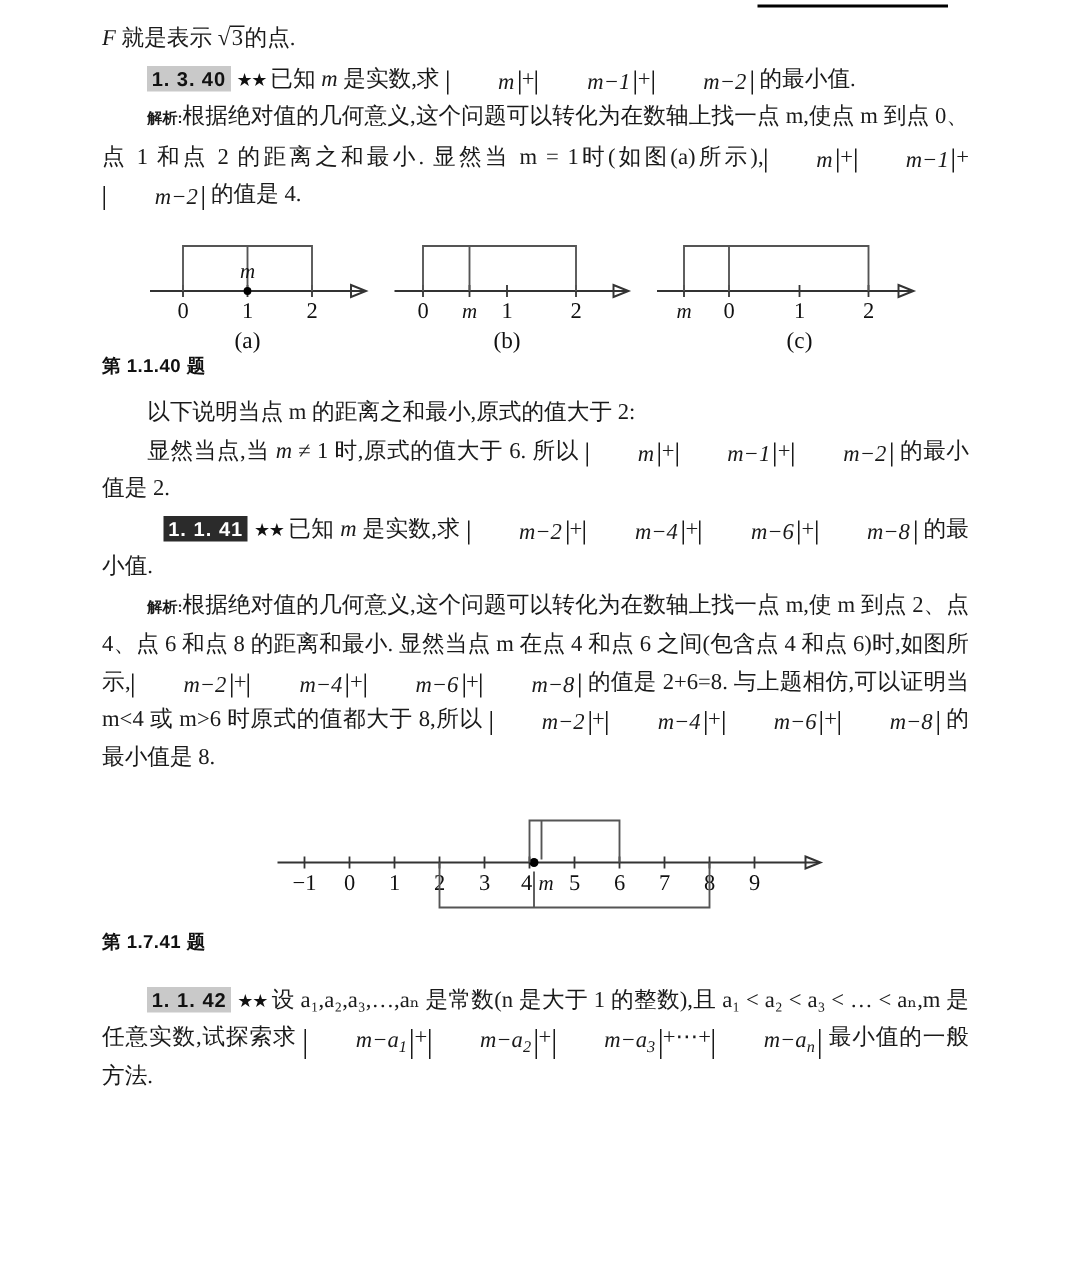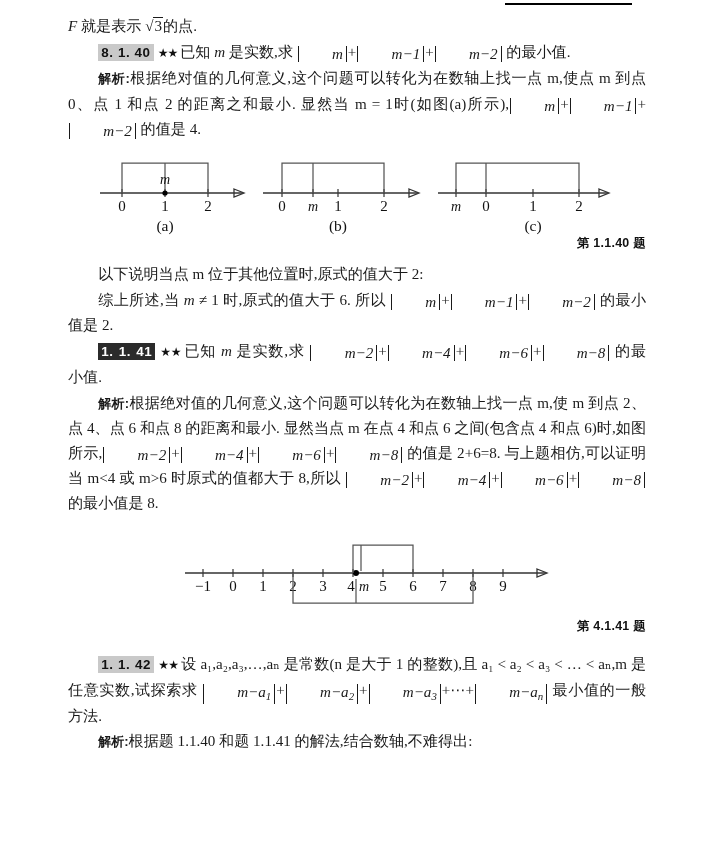--- a/index.html
+++ b/index.html
@@ -64,51 +64,52 @@
     letter-spacing: 0.6px;
     white-space: nowrap;
   }
   .exnum.gray {
     background: #c9c9c9;
     color: #111;
   }
   .exnum.dark {
     background: #2b2b2b;
     color: #ffffff;
+    margin-left: 11px;
   }
   .stars {
     font-size: 12px;
     letter-spacing: -1px;
     margin: 0 3px 0 4px;
     color: #111;
     font-family: "DejaVu Sans", sans-serif;
   }
   .lead {
     font-family: "Liberation Sans", sans-serif;
     font-weight: bold;
-    font-size: 13px;
+    font-size: 10px;
   }
   .abs {
     display: inline-block;
     border-left: 1.3px solid #1a1a1a;
     border-right: 1.3px solid #1a1a1a;
     padding: 0 3px;
     margin: 0 1px;
     line-height: 16px;
     vertical-align: -2px;
   }
   .sub { font-size: 0.72em; vertical-align: -0.28em; font-style: italic; }
 
   
   .figblock {
     position: relative;
     width: 578px;
   }
   .figcap {
-    text-align: right;
+    text-align: left;
     font-family: "Liberation Sans", sans-serif;
     font-weight: bold;
     font-size: 12.4px;
     color: #111;
     letter-spacing: 0.3px;
   }
   svg { display: block; }
   .axis { stroke: #333; stroke-width: 1.3; fill: none; }
   .tick { stroke: #333; stroke-width: 1.2; }
   .brk  { stroke: #555; stroke-width: 1.25; fill: none; }
@@ -124,21 +125,21 @@
 
   <div class="header-rule"></div>
 
   <div class="body-col">
 
     <p class="para">
       <span class="m">F</span> 就是表示 <span class="num">√<span style="border-top:1px solid #1a1a1a;padding:0 1px;">3</span></span>的点.
     </p>
 
     <p class="para indent">
-      <span class="exnum gray">8. 1. 40</span><span class="stars">★★</span><span>已知 </span><span class="m">m</span><span> 是实数,求 </span><span class="abs m">m</span>+<span class="abs m">m−1</span>+<span class="abs m">m−2</span><span> 的最小值.</span>
+      <span class="exnum gray">1. 3. 40</span><span class="stars">★★</span><span>已知 </span><span class="m">m</span><span> 是实数,求 </span><span class="abs m">m</span>+<span class="abs m">m−1</span>+<span class="abs m">m−2</span><span> 的最小值.</span>
     </p>
 
     <p class="para indent">
       <span class="lead">解析:</span><span>根据绝对值的几何意义,这个问题可以转化为在数轴上找一点 m,使点 m 到点 0、点 1 和点 2 的距离之和最小. 显然当 m = 1时(如图(a)所示),</span><span class="abs m">m</span>+<span class="abs m">m−1</span>+<span class="abs m">m−2</span><span> 的值是 4.</span>
     </p>
 
     <div class="figblock" style="margin-top:11px;">
       <svg width="578" height="82" viewBox="0 0 578 82">
 
         <g>
@@ -187,26 +188,26 @@
           <text class="lbli" x="388" y="58" text-anchor="middle">m</text>
           <text class="lbl" x="418" y="58" text-anchor="middle">0</text>
           <text class="lbl" x="465" y="58" text-anchor="middle">1</text>
           <text class="lbl" x="511" y="58" text-anchor="middle">2</text>
           <text class="sublbl" x="465" y="78" text-anchor="middle">(c)</text>
         </g>
       </svg>
       <div class="figcap">第 1.1.40 题</div>
     </div>
 
-    <p class="para indent" style="margin-top:10px;">以下说明当点 m 位于其他位置时,原式的值大于 2:</p>
-
-
-
-    <p class="para indent">
-      <span>综上所述,当 </span><span class="m">m</span> ≠ <span class="num">1</span><span> 时,原式的值大于 6. 所以 </span><span class="abs m">m</span>+<span class="abs m">m−1</span>+<span class="abs m">m−2</span><span> 的最小值是 2.</span>
+    <p class="para indent" style="margin-top:10px;">以下说明当点 m 的距离之和最小,原式的值大于 2:</p>
+
+
+
+    <p class="para indent">
+      <span>显然当点,当 </span><span class="m">m</span> ≠ <span class="num">1</span><span> 时,原式的值大于 6. 所以 </span><span class="abs m">m</span>+<span class="abs m">m−1</span>+<span class="abs m">m−2</span><span> 的最小值是 2.</span>
     </p>
 
     <p class="para indent">
       <span class="exnum dark">1. 1. 41</span><span class="stars">★★</span><span>已知 </span><span class="m">m</span><span> 是实数,求 </span><span class="abs m">m−2</span>+<span class="abs m">m−4</span>+<span class="abs m">m−6</span>+<span class="abs m">m−8</span><span> 的最小值.</span>
     </p>
 
     <p class="para indent">
       <span class="lead">解析:</span><span>根据绝对值的几何意义,这个问题可以转化为在数轴上找一点 m,使 m 到点 2、点 4、点 6 和点 8 的距离和最小. 显然当点 m 在点 4 和点 6 之间(包含点 4 和点 6)时,如图所示,</span><span class="abs m">m−2</span>+<span class="abs m">m−4</span>+<span class="abs m">m−6</span>+<span class="abs m">m−8</span><span> 的值是 2+6=8. 与上题相仿,可以证明当 m&lt;4 或 m&gt;6 时原式的值都大于 8,所以 </span><span class="abs m">m−2</span>+<span class="abs m">m−4</span>+<span class="abs m">m−6</span>+<span class="abs m">m−8</span><span> 的最小值是 8.</span>
     </p>
 
@@ -242,25 +243,22 @@
         <text class="lbl" x="435" y="58" text-anchor="middle">9</text>
 
         <circle class="dot" cx="288" cy="40" r="3"></circle>
 
         <path class="brk" d="M285,40 L285,12 L345,12 L345,40"></path>
         <line class="brk" x1="293" y1="38" x2="293" y2="12"></line>
 
         <path class="brk" d="M225,40 L225,70 L405,70 L405,40"></path>
         <line class="brk" x1="288" y1="46" x2="288" y2="70"></line>
       </svg>
-      <div class="figcap">第 4.1.41 题</div>
+      <div class="figcap">第 1.7.41 题</div>
     </div>
 
     <p class="para indent" style="margin-top:17px;">
       <span class="exnum gray">1. 1. 42</span><span class="stars">★★</span><span>设 a₁,a₂,a₃,…,aₙ 是常数(n 是大于 1 的整数),且 a₁ &lt; a₂ &lt; a₃ &lt; … &lt; aₙ,m 是任意实数,试探索求 </span><span class="abs m">m−a<span class="sub">1</span></span>+<span class="abs m">m−a<span class="sub">2</span></span>+<span class="abs m">m−a<span class="sub">3</span></span>+⋯+<span class="abs m">m−a<span class="sub">n</span></span><span> 最小值的一般方法.</span>
     </p>
 
-    <p class="para indent">
-      <span class="lead">解析:</span><span>根据题 1.1.40 和题 1.1.41 的解法,结合数轴,不难得出:</span>
-    </p>
 
   </div>
 </div>
 
 </body></html>

